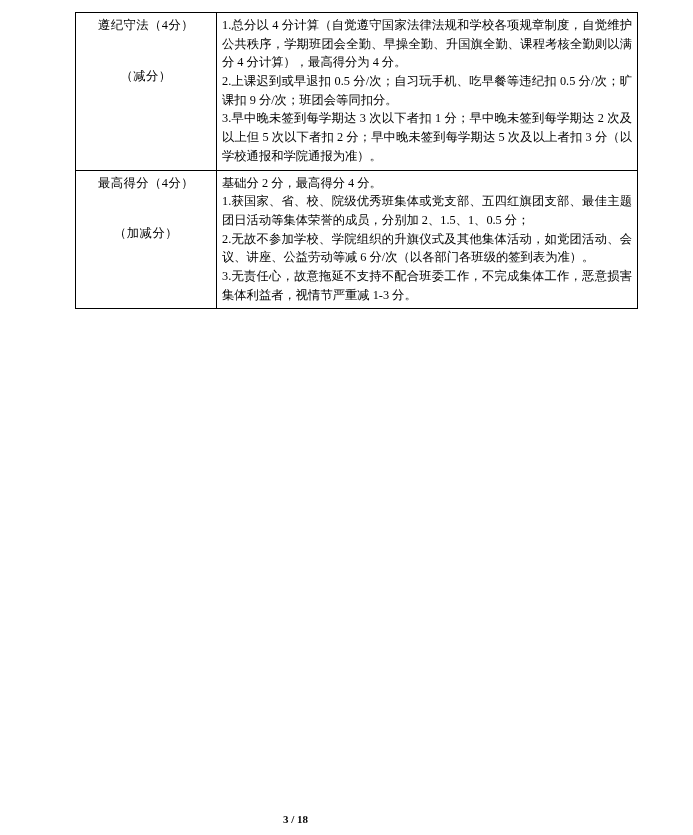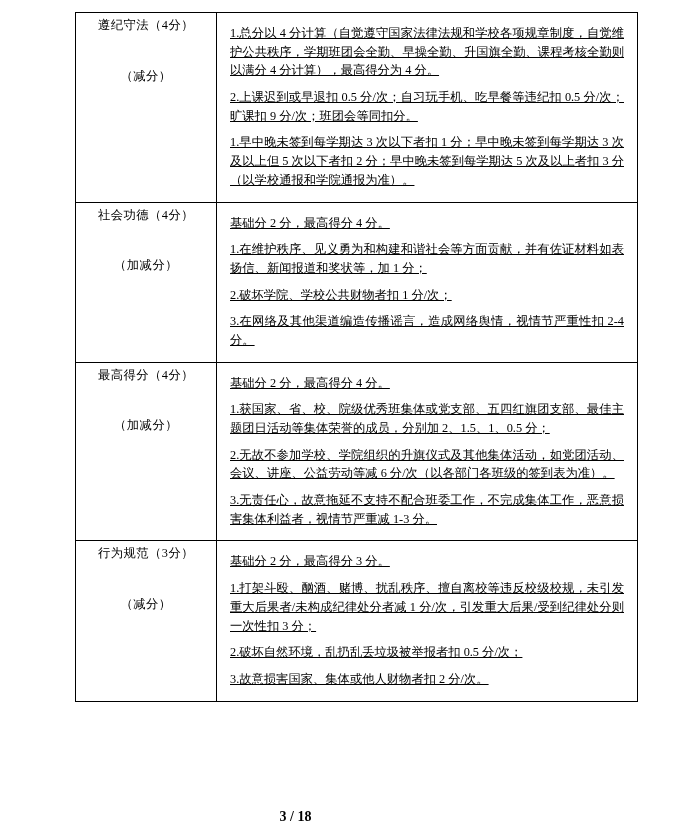--- a/index.html
+++ b/index.html
@@ -45,96 +45,71 @@
     display: block;
     letter-spacing: 0.5px;
   }
   .cat-line.sub {
     margin-top: 32px;
   }
   td.body-cell {
     width: 410px;
   }
   .body-cell p {
-    margin: 8px;
+    margin: 0;
     padding: 0;
     text-indent: 0;
     text-align: justify;
     text-justify: inter-ideograph;
-    text-decoration: underline;
   }
   .footer {
     position: absolute;
     left: 0;
     right: 0;
     bottom: 10px;
     text-align: center;
-    font-size: 14px;
+    font-size: 11px;
     font-weight: bold;
     font-family: "Liberation Serif", serif;
   }
 </style>
 </head>
 <body>
 
 <div class="page">
 
   <table class="doc-table">
     <tbody>
 
       <tr>
         <td class="cat-cell">
           <span class="cat-line">遵纪守法（4分）</span>
           <span class="cat-line sub">（减分）</span>
         </td>
         <td class="body-cell">
           <p>1.总分以 4 分计算（自觉遵守国家法律法规和学校各项规章制度，自觉维护公共秩序，学期班团会全勤、早操全勤、升国旗全勤、课程考核全勤则以满分 4 分计算），最高得分为 4 分。</p>
           <p>2.上课迟到或早退扣 0.5 分/次；自习玩手机、吃早餐等违纪扣 0.5 分/次；旷课扣 9 分/次；班团会等同扣分。</p>
-          <p>1.早中晚未签到每学期达 3 次以下者扣 1 分；早中晚未签到每学期达 3 次及以上但 5 次以下者扣 2 分；早中晚未签到每学期达 5 次及以上者扣 3 分（以学校通报和学院通报为准）。</p>
+          <p>3.早中晚未签到每学期达 3 次以下者扣 1 分；早中晚未签到每学期达 2 次及以上但 5 次以下者扣 2 分；早中晚未签到每学期达 5 次及以上者扣 3 分（以学校通报和学院通报为准）。</p>
         </td>
       </tr>
 
-      <tr>
-        <td class="cat-cell">
-          <span class="cat-line">社会功德（4分）</span>
-          <span class="cat-line sub">（加减分）</span>
-        </td>
-        <td class="body-cell">
-          <p>基础分 2 分，最高得分 4 分。</p>
-          <p>1.在维护秩序、见义勇为和构建和谐社会等方面贡献，并有佐证材料如表扬信、新闻报道和奖状等，加 1 分；</p>
-          <p>2.破坏学院、学校公共财物者扣 1 分/次；</p>
-          <p>3.在网络及其他渠道编造传播谣言，造成网络舆情，视情节严重性扣 2-4 分。</p>
-        </td>
-      </tr>
 
       <tr>
         <td class="cat-cell">
           <span class="cat-line">最高得分（4分）</span>
           <span class="cat-line sub">（加减分）</span>
         </td>
         <td class="body-cell">
           <p>基础分 2 分，最高得分 4 分。</p>
           <p>1.获国家、省、校、院级优秀班集体或党支部、五四红旗团支部、最佳主题团日活动等集体荣誉的成员，分别加 2、1.5、1、0.5 分；</p>
           <p>2.无故不参加学校、学院组织的升旗仪式及其他集体活动，如党团活动、会议、讲座、公益劳动等减 6 分/次（以各部门各班级的签到表为准）。</p>
           <p>3.无责任心，故意拖延不支持不配合班委工作，不完成集体工作，恶意损害集体利益者，视情节严重减 1-3 分。</p>
         </td>
       </tr>
 
-      <tr>
-        <td class="cat-cell">
-          <span class="cat-line">行为规范（3分）</span>
-          <span class="cat-line sub">（减分）</span>
-        </td>
-        <td class="body-cell">
-          <p>基础分 2 分，最高得分 3 分。</p>
-          <p>1.打架斗殴、酗酒、赌博、扰乱秩序、擅自离校等违反校级校规，未引发重大后果者/未构成纪律处分者减 1 分/次，引发重大后果/受到纪律处分则一次性扣 3 分；</p>
-          <p>2.破坏自然环境，乱扔乱丢垃圾被举报者扣 0.5 分/次；</p>
-          <p>3.故意损害国家、集体或他人财物者扣 2 分/次。</p>
-        </td>
-      </tr>
 
 
     </tbody>
   </table>
 
   <div class="footer">3 / 18</div>
 
 </div>
 
 </body></html>

